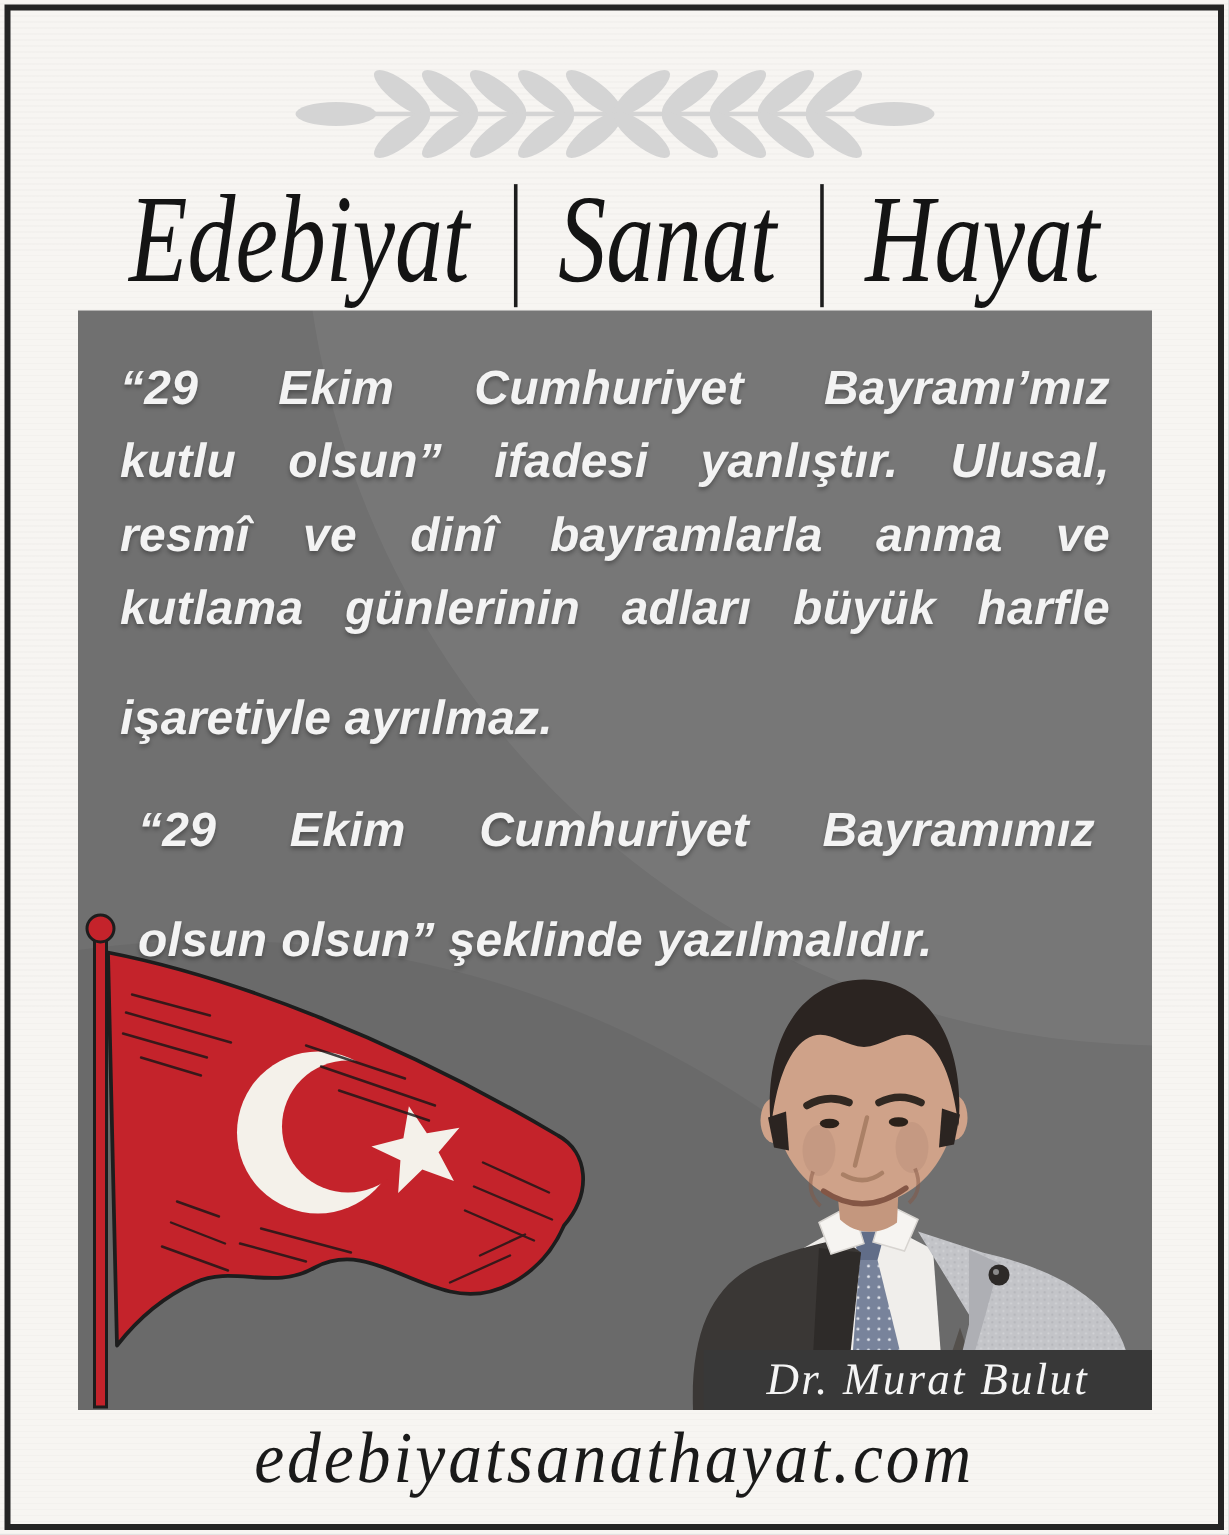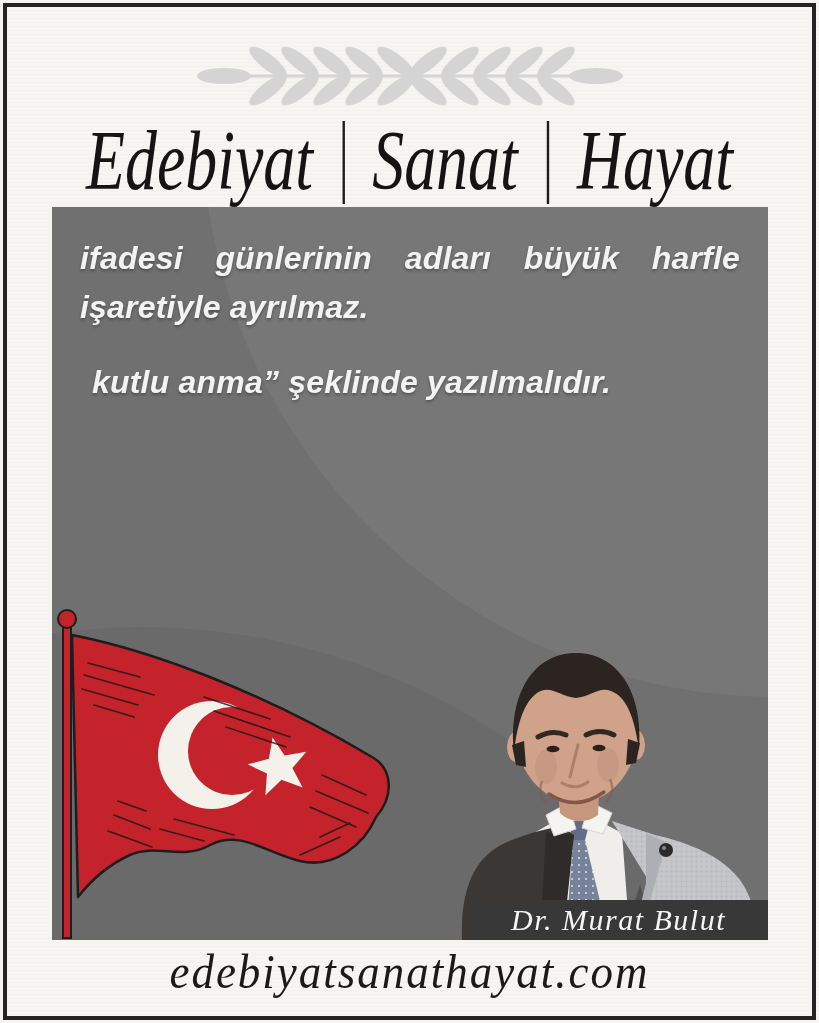--- a/index.html
+++ b/index.html
@@ -48,21 +48,21 @@
   }
   .para {
     position:relative; z-index:3;
     color:#f3f3f3; font-weight:bold; font-size:32px; line-height:49px;
     text-shadow:0 2px 3px rgba(0,0,0,.3);
     letter-spacing:.2px;
   }
   .p1 { margin:27px 28px 0 28px; }
   .p2 { margin:26px 38px 0 40px; }
   .para .line { text-align:justify; text-align-last:justify; }
-  .para .line.last { text-align-last:left; }
+  .para .line.last { text-align-last:left;margin-top:24px; }
   
   .flag { position:absolute; left:2px; top:398px; z-index:4; }
   
   .portrait { position:absolute; right:0; top:438px; z-index:3; filter:saturate(.85); }
   
   .tag {
     position:absolute; right:0; bottom:0; z-index:6;
     width:299px; height:40px; background:#383838;
     display:flex; align-items:center; justify-content:center;
     font-family:"Liberation Serif","DejaVu Serif",serif;
@@ -123,26 +123,30 @@
     <span>Sanat</span>
     <span class="sep">|</span>
     <span>Hayat</span>
   </div>
 
   <div class="panel">
     <div class="sw1"></div>
     <div class="sw2"></div>
 
     <div class="para p1">
-      <div class="line">ifadesi günlerinin adları büyük harfle</div>
+      <div class="line">“29 Ekim Cumhuriyet Bayramı’mız</div>
+      <div class="line">kutlu olsun” ifadesi yanlıştır. Ulusal,</div>
+      <div class="line">resmî ve dinî bayramlarla anma ve</div>
+      <div class="line">kutlama günlerinin adları büyük harfle</div>
       <div class="line last">işaretiyle ayrılmaz.</div>
     </div>
 
     <div class="para p2">
-      <div class="line last">kutlu anma” şeklinde yazılmalıdır.</div>
+      <div class="line">“29 Ekim Cumhuriyet Bayramımız</div>
+      <div class="line last">olsun olsun” şeklinde yazılmalıdır.</div>
     </div>
 
     <svg class="flag" width="350" height="335" viewBox="0 0 350 335">
 
       <rect x="9" y="20" width="8" height="313" fill="#c4232b" stroke="#1d1d1d" stroke-width="2"></rect>
       <circle cx="13" cy="14" r="9" fill="#c4232b" stroke="#1d1d1d" stroke-width="2"></circle>
 
       <path d="M18,30
                C100,46 210,88 318,152
                C338,163 341,190 322,212

